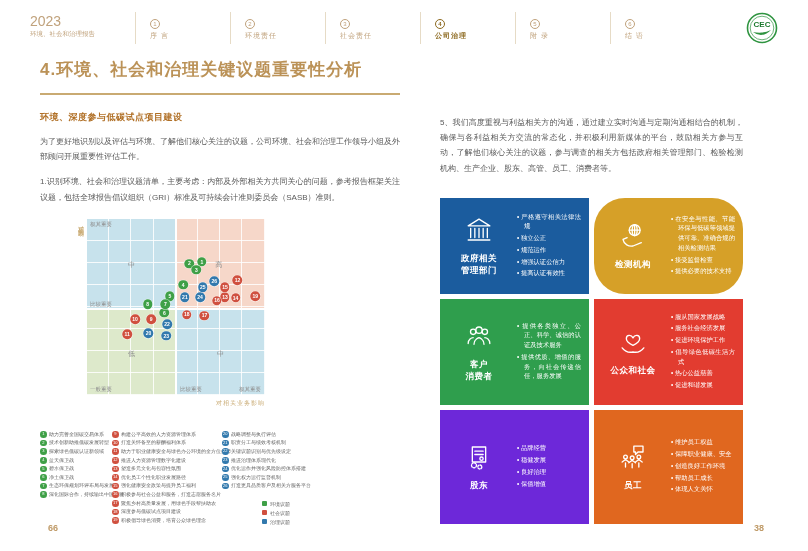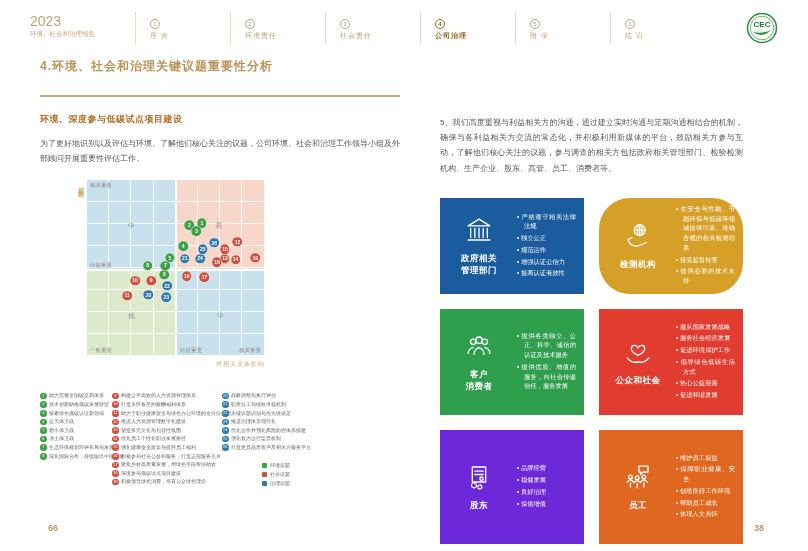--- a/index.html
+++ b/index.html
@@ -18,21 +18,21 @@
   .brand .yr{font-size:14px;display:block;}
   .brand .rt{font-size:6.5px;display:block;}
   .nav-item{width:95px;border-left:1px solid #e6dbc6;padding-left:14px;height:32px;color:var(--nav-tan);cursor:pointer;}
   .nav-item .num{display:inline-block;width:10px;height:10px;border:1px solid currentColor;border-radius:50%;font-size:6px;line-height:9px;text-align:center;margin-bottom:2px;}
   .nav-item .lbl{display:block;font-size:7px;letter-spacing:1px;}
   .nav-item.active{color:var(--nav-active);font-weight:bold;}
   .logo{position:absolute;right:0;top:0;width:32px;height:32px;}
 
   
   .left-page{position:absolute;left:40px;top:58px;width:360px;}
-  h1.title{font-size:12px;font-weight:bold;color:var(--gold-title);letter-spacing:1px;padding-bottom:20px;border-bottom:2px solid var(--gold-rule);}
+  h1.title{font-size:17px;font-weight:bold;color:var(--gold-title);letter-spacing:1px;padding-bottom:12px;border-bottom:2px solid var(--gold-rule);}
   h2.sub{margin-top:16px;font-size:9px;color:var(--heading-brown);font-weight:bold;letter-spacing:.5px;}
   p.body{margin-top:10px;font-size:8px;line-height:1.9;color:var(--body-text);text-align:justify;}
 
   
   .chart{position:relative;margin-top:14px;height:196px;}
   .ylab{position:absolute;left:36px;top:2px;writing-mode:vertical-rl;font-size:6px;color:var(--gold-rule);letter-spacing:1px;}
   .xlab{position:absolute;left:47px;top:180px;width:178px;text-align:right;font-size:6px;color:var(--gold-rule);letter-spacing:1px;}
   .plot{position:absolute;left:47px;top:0;width:178px;height:176px;}
   .quad{position:absolute;}
   .plot .gridlines{position:absolute;inset:0;z-index:1;pointer-events:none;
@@ -52,21 +52,21 @@
   .issue-item{display:flex;align-items:flex-start;margin-bottom:1.6px;white-space:nowrap;}
   .issue-item .badge{flex:none;width:6.5px;height:6.5px;border-radius:50%;color:#fff;font-size:4px;line-height:6.5px;text-align:center;margin-right:2.5px;margin-top:.5px;}
   .issue-item .txt{font-size:5px;color:#666;line-height:7px;}
   .series-legend{position:absolute;}
   .series-entry{display:flex;align-items:center;margin-bottom:3px;}
   .series-entry .dot{width:5px;height:5px;border-radius:1px;margin-right:3px;}
   .series-entry .slb{font-size:5px;color:#666;}
 
   
   .right-page{position:absolute;left:440px;top:105px;width:303px;}
-  .grid{display:grid;grid-template-columns:1fr 1fr;grid-template-rows:96px 106px 114px;gap:15px;margin-top:22px;}
+  .grid{display:grid;grid-template-columns:1fr 1fr;grid-template-rows:96px 106px 114px;gap:5px;margin-top:22px;}
   .box{color:#fff;display:flex;align-items:center;padding:6px 8px;gap:7px;}
   .box-left{flex:none;width:62px;display:flex;flex-direction:column;align-items:center;gap:4px;text-align:center;}
   .box-title{font-size:8.5px;font-weight:bold;white-space:pre-line;line-height:1.35;letter-spacing:.5px;}
   .box ul{list-style:none;flex:1;}
   .box li{font-size:6.3px;line-height:1.55;padding-left:7px;text-indent:-7px;margin-bottom:2px;text-align:justify;}
   .box li::before{content:"• ";}
 
   .pagenum{position:absolute;bottom:18px;font-size:9px;font-weight:bold;color:var(--page-number);}
   .pagenum.l{left:48px;} .pagenum.r{right:44px;}
 </style>
@@ -95,20 +95,21 @@
         <text id="logo-text" x="16" y="15" text-anchor="middle" font-size="8" font-weight="bold" fill="#1c7a2e">CEC</text>
         <path d="M7 20 q9 7 18 -2 q-8 4 -18 2 Z" fill="#2f9440"></path>
       </svg>
     </div>
   </header>
 
   <main class="left-page">
     <h1 class="title">4.环境、社会和治理关键议题重要性分析</h1>
     <h2 class="sub">环境、深度参与低碳试点项目建设</h2>
     <p class="body">为了更好地识别以及评估与环境、了解他们核心关注的议题，公司环境、社会和治理工作领导小组及外部顾问开展重要性评估工作。</p>
+    <p class="body">1.识别环境、社会和治理议题清单，主要考虑：内部及外部相关方共同关心的问题，参考报告框架关注议题，包括全球报告倡议组织（GRI）标准及可持续会计准则委员会（SASB）准则。</p>
 
     <div class="chart">
       <div class="ylab">对相关方影响</div>
       <div class="plot" id="plot">
           <div class="quad" style="left: 0px; top: 0px; width: 50%; height: 51%; background: rgb(199, 226, 236);"></div>
           <div class="quad" style="left: 50%; top: 0px; width: 50%; height: 51%; background: rgb(246, 215, 201);"></div>
           <div class="quad" style="left: 0px; top: 51%; width: 50%; height: 49%; background: rgb(221, 233, 203);"></div>
           <div class="quad" style="left: 50%; top: 51%; width: 50%; height: 49%; background: rgb(199, 226, 236);"></div>
           <div class="gridlines"></div>
           <div class="qlab" style="left: 25%; top: 26%;">中</div>

